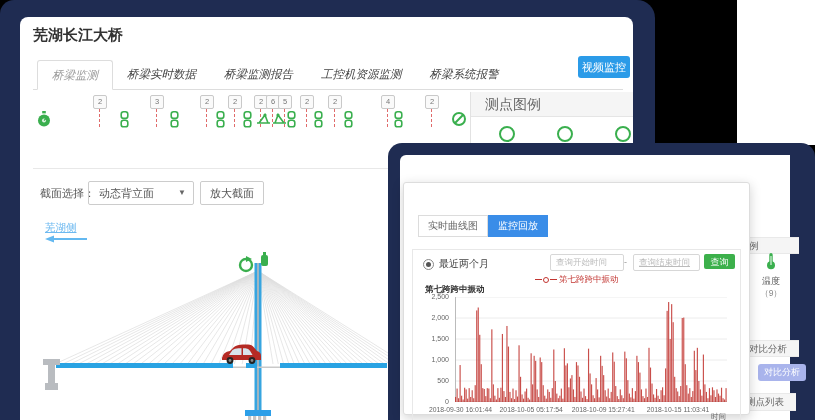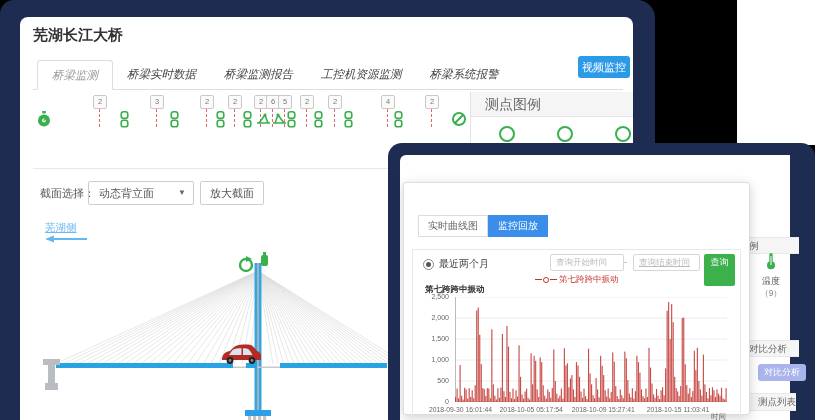--- a/index.html
+++ b/index.html
@@ -49,21 +49,21 @@
   .dlg-tab{display:inline-block;height:20px;line-height:20px;padding:0 9px;font-size:10px;border:1px solid #dcdcdc;
            color:#666;background:#fff;cursor:pointer;vertical-align:top;}
   .dlg-tab.active{background:#3a8de8;border-color:#3a8de8;color:#fff;}
   .dlg-box{left:8px;top:66px;width:327px;height:176px;border:1px solid #e8e8e8;}
   .radio{position:absolute;left:10px;top:9px;width:9px;height:9px;border:1px solid #888;border-radius:50%;cursor:pointer;}
   .radio::after{content:"";position:absolute;left:2px;top:2px;width:5px;height:5px;border-radius:50%;background:#555;}
   .radio-label{position:absolute;left:26px;top:7px;font-size:10px;color:#444;}
   .dlg-input{position:absolute;top:4px;height:15px;border:1px solid #d7d7d7;border-radius:2px;font-size:8.5px;color:#bbb;
              line-height:15px;padding-left:5px;background:#fff;}
   .dlg-sep{position:absolute;top:7px;font-size:9px;color:#999;}
-  .query-btn{position:absolute;left:291px;top:4px;width:31px;height:32px;background:#3cb04b;color:#fff;border-radius:2px;
+  .query-btn{position:absolute;left:291px;top:4px;width:31px;height:15px;background:#3cb04b;color:#fff;border-radius:2px;
              font-size:9px;line-height:17px;text-align:center;cursor:pointer;}
   .chart-legend{position:absolute;left:0;top:24px;width:327px;text-align:center;font-size:8.5px;color:#c23531;}
   .lg-line{display:inline-block;width:7px;height:0;border-top:1.5px solid #c23531;vertical-align:middle;}
   .lg-dot{display:inline-block;width:4px;height:4px;border:1.5px solid #c23531;border-radius:50%;vertical-align:middle;margin:0 1px;}
   .chart{position:absolute;left:6px;top:34px;width:317px;height:140px;}
   .chart-title{position:absolute;left:6px;top:0;font-size:8.5px;font-weight:bold;color:#333;}
   .ytick{position:absolute;width:30px;text-align:right;font-size:7px;color:#666;}
   .xtick{position:absolute;top:122px;font-size:6.8px;color:#666;white-space:nowrap;transform:translateX(-50%);}
   .xaxis-name{position:absolute;left:292px;top:128px;font-size:7.5px;color:#666;}
   
@@ -299,21 +299,21 @@
     <svg width="12" height="18" viewBox="0 0 12 18">
       <rect x="4.3" y="1" width="3.4" height="10" rx="1.7" fill="#3aaf4e"></rect>
       <circle cx="6" cy="13.2" r="4" fill="#3aaf4e"></circle>
       <rect x="5.4" y="4" width="1.2" height="9" fill="#d8f3dd"></rect>
     </svg>
     <div class="temp-label">温度</div>
     <div class="temp-count">（9）</div>
   </div>
   <div class="abs side-band" style="left:740px;top:340px;width:50px;height:15px;line-height:15px;padding-left:9px;">对比分析</div>
   <div class="abs cmp-btn">对比分析</div>
-  <div class="abs side-band" style="left:740px;top:393px;width:50px;height:16px;line-height:16px;padding-left:6px;text-align:right;">测点列表</div>
+  <div class="abs side-band" style="left:740px;top:393px;width:50px;height:16px;line-height:16px;padding-left:6px;">测点列表</div>
 
   <div class="abs dialog">
     <div class="abs" style="left:14px;top:32px;" id="dlg-tabs"><div class="dlg-tab">实时曲线图</div><div class="dlg-tab active">监控回放</div></div>
 
     <div class="abs dlg-box">
       <div class="radio"></div>
       <div class="radio-label">最近两个月</div>
       <div class="dlg-input" style="left:137px;width:67px;">查询开始时间</div>
       <div class="dlg-sep" style="left:211px;">-</div>
       <div class="dlg-input" style="left:220px;width:60px;text-decoration:underline;">查询结束时间</div>

